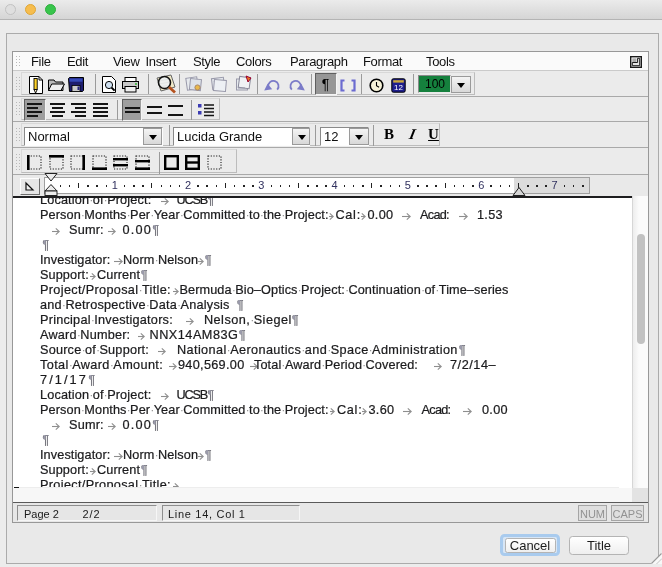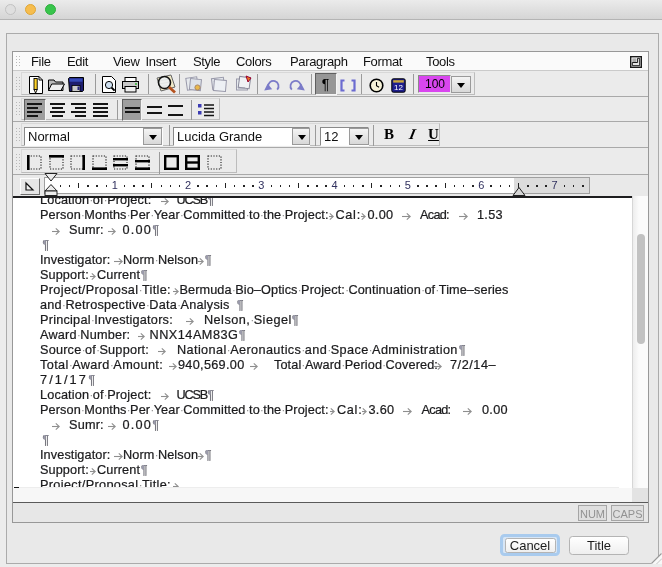--- a/index.html
+++ b/index.html
@@ -15,21 +15,21 @@
 .vsep { position:absolute; width:1px; background:#9a9a9a; }
 .ic { position:absolute; }
 .cc { display:flex; align-items:center; justify-content:center; width:100%; height:100%; }
 .fbtn { position:absolute; }
 .pbtn { position:absolute; background:#9e9e9e; border:1px solid; border-color:#5f5f5f #f4f4f4 #f4f4f4 #5f5f5f; }
 #pbtn-pil { position:absolute; left:301.5px; top:21px; width:22px; height:22px; background:#969696; border:1px solid; border-color:#5f5f5f #f4f4f4 #f4f4f4 #5f5f5f; text-align:center; font-size:14px; line-height:20px; color:#000; }
 .combo { position:absolute; height:19px; border:1px solid; border-color:#8a8a8a #fdfdfd #fdfdfd #8a8a8a; background:#fff; }
 .combo .tx { position:absolute; left:3px; top:1.5px; font-size:13px; color:#101010; white-space:nowrap; }
 .cbtn { position:absolute; top:0; right:0; width:19px; height:17px; background:linear-gradient(#f4f4f4,#d8d8d8); border:1px solid #9a9a9a; }
 .cbtn:after { content:""; position:absolute; left:5px; top:6px; border:4px solid transparent; border-top:5px solid #000; }
-.zfield { position:absolute; background:#d946ef; border:1px solid; border-color:#8a8a8a #e8e8e8 #e8e8e8 #8a8a8a; font-size:12px; padding:1px 0 0 6px; }
+.zfield { position:absolute; background:#15803d; border:1px solid; border-color:#8a8a8a #e8e8e8 #e8e8e8 #8a8a8a; font-size:12px; padding:1px 0 0 6px; }
 #ruler { position:absolute; left:0; top:123px; width:635px; height:21px; background:#e9e9e9; }
 #rband { position:absolute; left:31px; top:2px; width:546px; height:17px; background:#fff; border:1px solid #9f9f9f; }
 #rgray { position:absolute; left:469px; top:0; width:75px; height:15px; background:#dcdcdc; }
 .rnum { position:absolute; top:1px; font-size:11px; color:#30305e; transform:translateX(-50%); }
 .rdot { position:absolute; top:7px; width:1.6px; height:1.6px; background:#222; }
 .rtick { position:absolute; width:1px; background:#222; }
 #tabsel { position:absolute; left:7px; top:126px; width:20px; height:17px; background:#e6e6e6; border:1px solid; border-color:#fdfdfd #6f6f6f #6f6f6f #fdfdfd; }
 #doc { position:absolute; left:0; top:144px; width:619px; height:292px; background:#fff; border-top:2px solid #1d1d1f; overflow:hidden; }
 .ln { position:absolute; left:0; width:619px; height:15px; font-size:12.7px; letter-spacing:0.1px; color:#1b1b1d; -webkit-text-stroke:0.22px #1b1b1d; }
 .ln span { position:absolute; top:0; line-height:15px; white-space:pre; }
@@ -486,21 +486,21 @@
         <span class="t" style="left:27px;letter-spacing:0.37px">Total<s>·</s>Award<s>·</s>Amount:</span>
         <span class="a" style="left:156px"><svg width="8" height="9" viewBox="0 0 8 9">
             <path d="M0 4.5H6.8" stroke="#8e8e8e" stroke-width="1.1" fill="none"></path>
             <path d="M3.8 1.4L7.2 4.5L3.8 7.6" stroke="#8e8e8e" stroke-width="1.1" fill="none"></path>
           </svg></span>
         <span class="t" style="left:165px;letter-spacing:0.3px">940,569.00</span>
         <span class="a" style="left:237px"><svg width="8" height="9" viewBox="0 0 8 9">
             <path d="M0 4.5H6.8" stroke="#8e8e8e" stroke-width="1.1" fill="none"></path>
             <path d="M3.8 1.4L7.2 4.5L3.8 7.6" stroke="#8e8e8e" stroke-width="1.1" fill="none"></path>
           </svg></span>
-        <span class="t" style="left:261px;letter-spacing:0.11px">Total<s>·</s>Award<s>·</s>Period<s>·</s>Covered:</span>
+        <span class="t" style="left:241px;letter-spacing:0.11px">Total<s>·</s>Award<s>·</s>Period<s>·</s>Covered:</span>
         <span class="a" style="left:421px"><svg width="8" height="9" viewBox="0 0 8 9">
             <path d="M0 4.5H6.8" stroke="#8e8e8e" stroke-width="1.1" fill="none"></path>
             <path d="M3.8 1.4L7.2 4.5L3.8 7.6" stroke="#8e8e8e" stroke-width="1.1" fill="none"></path>
           </svg></span>
         <span class="t" style="left:437px;letter-spacing:0.55px">7/2/14–</span>
       </div>
 <div class="ln" style="top:175px">
         <span class="t" style="left:27px;letter-spacing:2.1px">7/1/17</span>
         <span class="p" style="left:75.5px">¶</span>
       </div>
@@ -583,20 +583,27 @@
       </div>
 <div style="position:absolute;left:0.7px;top:288.8px;width:5.5px;height:2px;background:#151515"></div>
 <div style="position:absolute;left:6.2px;top:289.3px;width:600px;height:1px;background:#ededed"></div>
   </div>
   <div id="vscroll">
       <div id="vthumb"></div>
     </div>
   <div id="hstrip"></div>
   <div id="corner"></div>
   <div id="statusbar">
+    <div class="spanel" style="left:4px;width:140px">
+        <b style="left:6px">Page 2</b>
+        <b style="left:64.5px;letter-spacing:0.9px">2/2</b>
+      </div>
+    <div class="spanel" style="left:149px;width:138px">
+        <b style="left:5px;letter-spacing:0.7px">Line 14, Col 1</b>
+      </div>
     <div class="lock" style="left:565px;width:29px">NUM</div>
     <div class="lock" style="left:598px;width:33px">CAPS</div>
   </div>
 </div>
 <div id="cancel-ring">
     <div class="mbtn" style="left:1.5px;top:0.5px;width:51px;height:15px;line-height:14px;border-radius:2.5px">Cancel</div>
   </div>
 <div class="mbtn" style="left:569px;top:536px;width:60px;height:19px;line-height:18px">Title</div>
 <svg id="grip-rs" width="11" height="11" viewBox="0 0 11 11">
     <path d="M11 0v11H0z" fill="#f8f8f8"></path>

